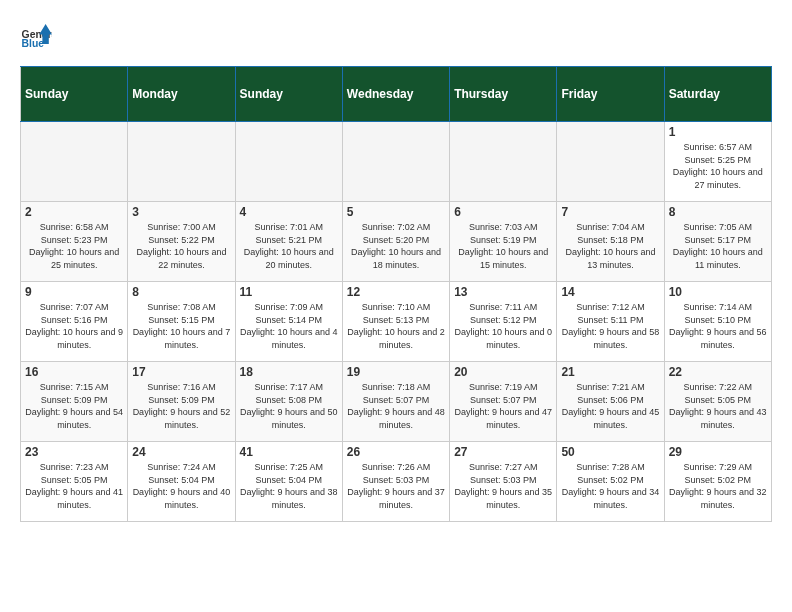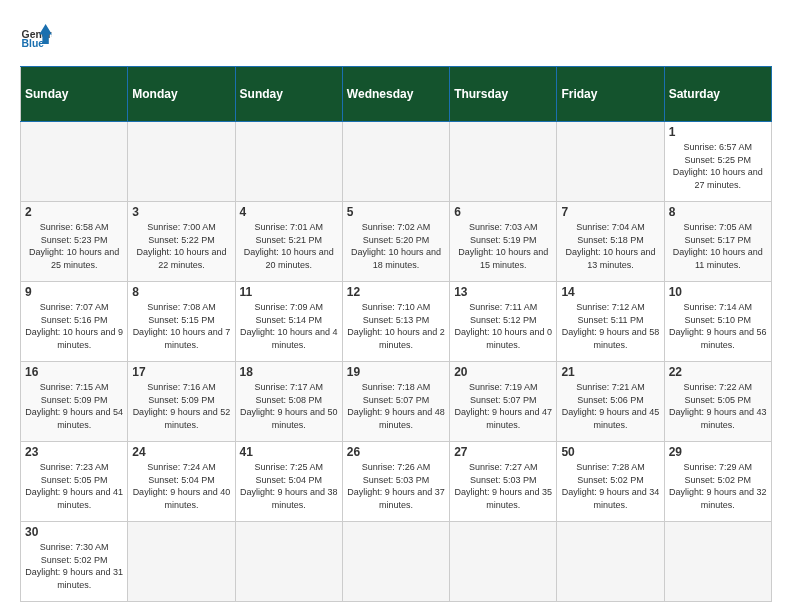--- a/index.html
+++ b/index.html
@@ -240,32 +240,20 @@
         </td>
         <td>
           <div class="day-number">50</div>
           <div class="day-info">Sunrise: 7:28 AM<br>Sunset: 5:02 PM<br>Daylight: 9 hours and 34 minutes.</div>
         </td>
         <td>
           <div class="day-number">29</div>
           <div class="day-info">Sunrise: 7:29 AM<br>Sunset: 5:02 PM<br>Daylight: 9 hours and 32 minutes.</div>
         </td>
       </tr>
-      <tr>
-        <td>
-          <div class="day-number">30</div>
-          <div class="day-info">Sunrise: 7:30 AM<br>Sunset: 5:02 PM<br>Daylight: 9 hours and 31 minutes.</div>
-        </td>
-        <td class="empty"></td>
-        <td class="empty"></td>
-        <td class="empty"></td>
-        <td class="empty"></td>
-        <td class="empty"></td>
-        <td class="empty"></td>
-      </tr>
     </tbody>
 </table>
 
 <style>
   .logo {
     display: flex;
     flex-direction: column;
     align-items: flex-start;
   }
   .calendar thead tr th:first-child { border-left: none; }

